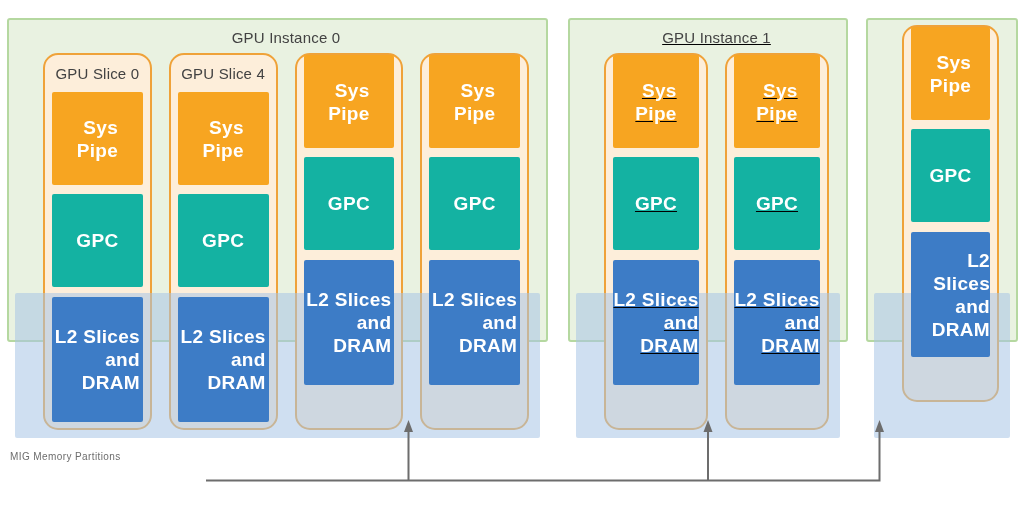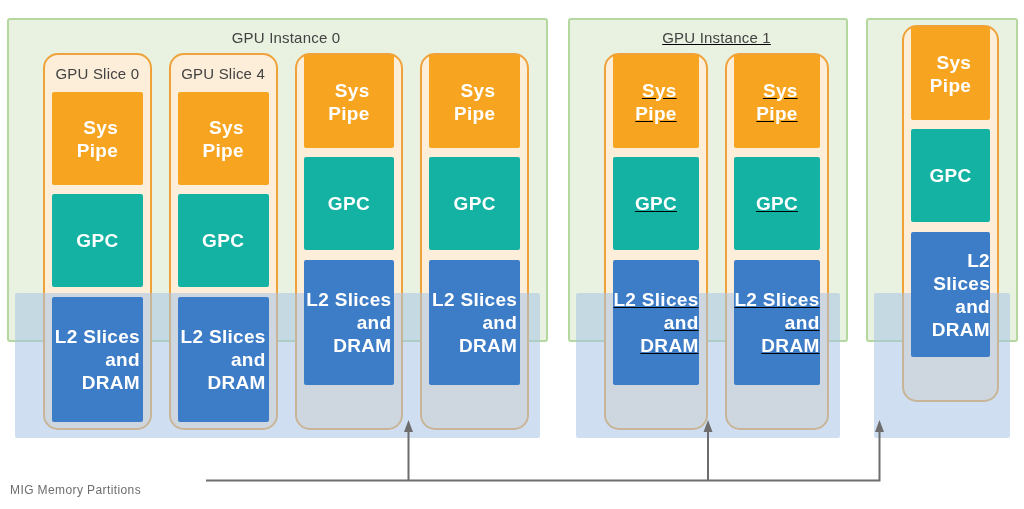--- a/index.html
+++ b/index.html
@@ -87,24 +87,24 @@
   .arrows {
     position: absolute;
     left: 0;
     top: 0;
     z-index: 5;
     pointer-events: none;
   }
   .mig-label {
     position: absolute;
     left: 10px;
-    top: 481px;
+    top: 447px;
     height: 19px;
     line-height: 19px;
-    font-size: 12px;
+    font-size: 10px;
     color: var(--annotation, #6d6d6d);
     letter-spacing: 0.4px;
     z-index: 6;
   }
 </style>
 </head>
 <body>
 
 <div class="canvas">
 

